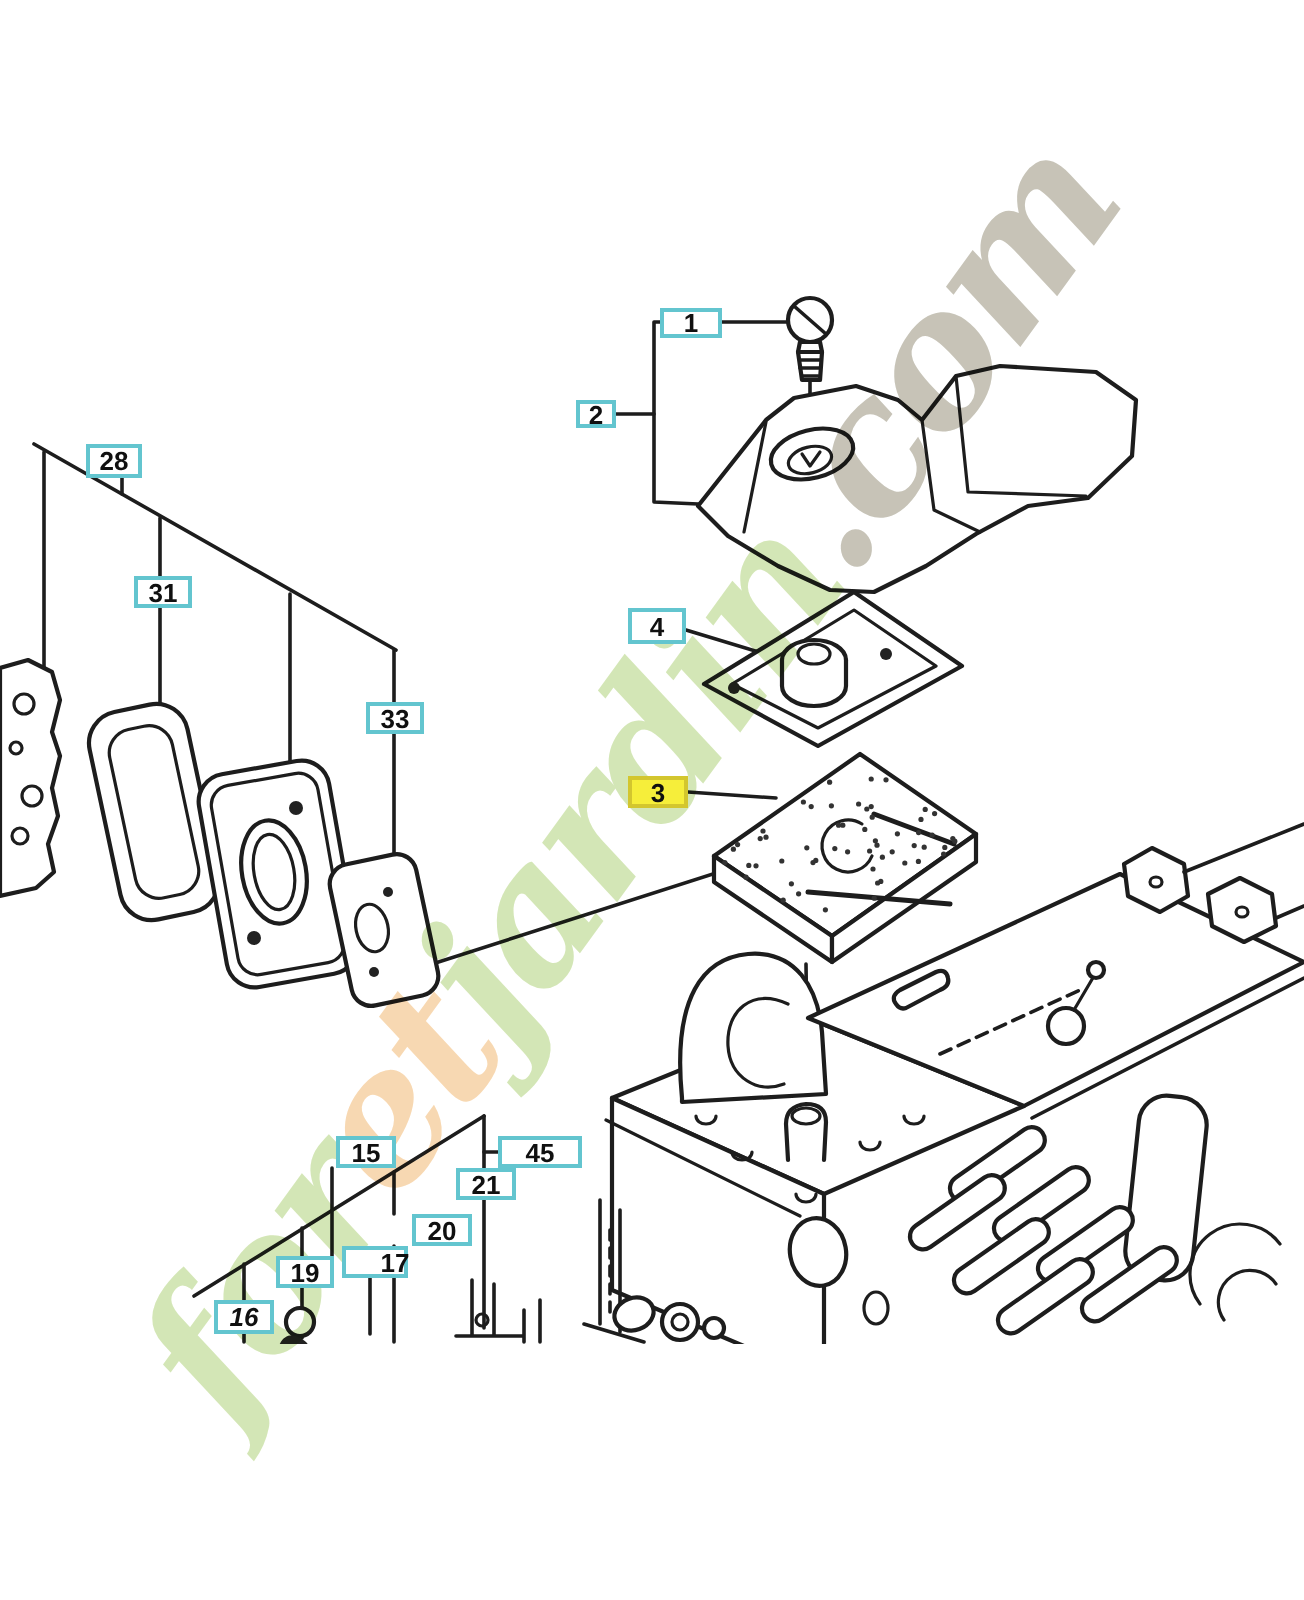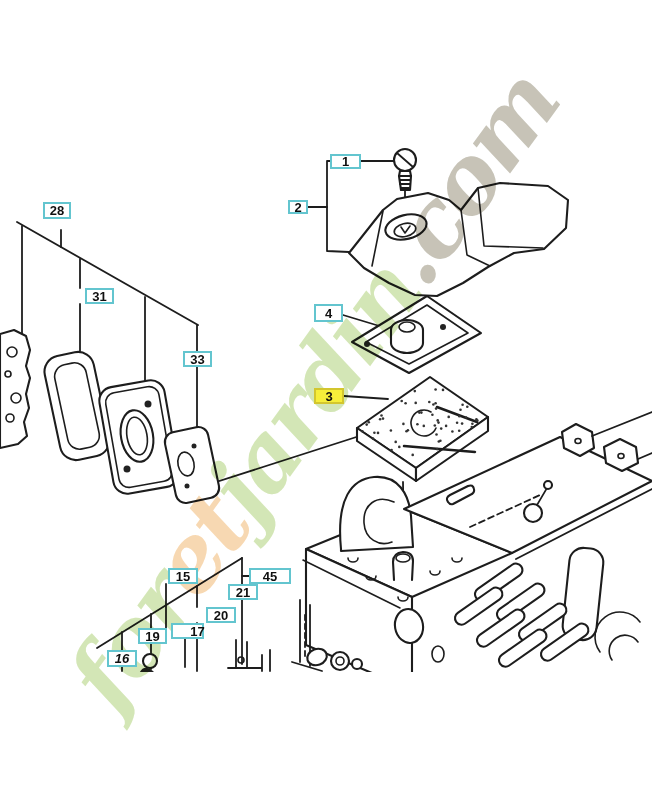--- a/index.html
+++ b/index.html
@@ -237,22 +237,22 @@
 
   <svg id="wm" width="652" height="800" viewBox="0 0 652 800">
     <text id="wm-text" transform="translate(116,716) rotate(-54)" font-family="DejaVu Serif, serif" font-style="italic" font-weight="bold" font-size="92" letter-spacing="-3" opacity="0.8"><tspan fill="#c9e0a4">for</tspan><tspan fill="#f6cf9f">et</tspan><tspan fill="#c9e0a4">jardin</tspan><tspan fill="#b9b5a6">.com</tspan></text>
   </svg>
 
   <div id="callout-layer">
       <div class="callout" style="left: 330px; top: 154px; width: 31px; height: 15px;">1</div>
       <div class="callout" style="left: 288px; top: 200px; width: 20px; height: 14px;">2</div>
       <div class="callout" style="left: 314px; top: 304px; width: 29px; height: 18px;">4</div>
       <div class="callout hl" style="left: 314px; top: 388px; width: 30px; height: 16px;">3</div>
-      <div class="callout" style="left: 43px; top: 202px; width: 28px; height: 17px;">28</div>
-      <div class="callout" style="left: 67px; top: 288px; width: 29px; height: 16px; margin-left: 18px;">31</div>
+      <div class="callout" style="left: 43px; top: 222px; width: 28px; height: 17px;">28</div>
+      <div class="callout" style="left: 67px; top: 288px; width: 29px; height: 16px;">31</div>
       <div class="callout" style="left: 183px; top: 351px; width: 29px; height: 16px;">33</div>
       <div class="callout" style="left: 168px; top: 568px; width: 30px; height: 16px;">15</div>
       <div class="callout" style="left: 249px; top: 568px; width: 42px; height: 16px;">45</div>
       <div class="callout" style="left: 228px; top: 584px; width: 30px; height: 16px;">21</div>
       <div class="callout" style="left: 182px; top: 607px; width: 30px; height: 16px; margin-left: 24px;">20</div>
       <div class="callout" style="left: 171px; top: 623px; width: 33px; height: 16px; padding-left: 20px;">17</div>
       <div class="callout" style="left: 138px; top: 628px; width: 29px; height: 16px;">19</div>
       <div class="callout" style="left: 107px; top: 650px; width: 30px; height: 17px; font-style: italic;">16</div>
     </div>
 </div>

